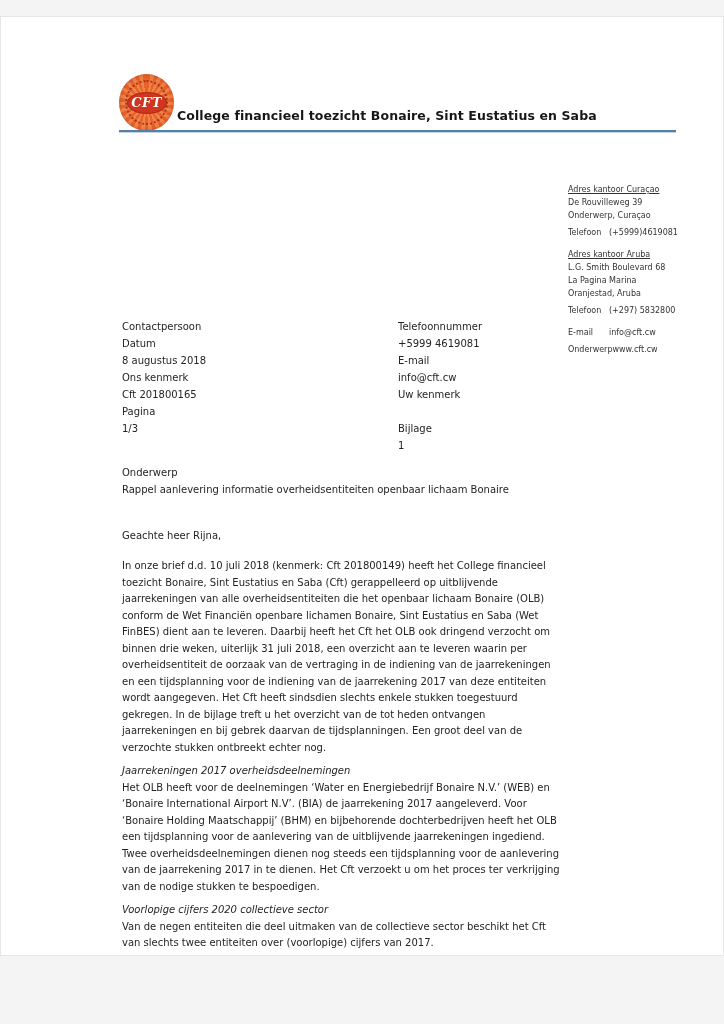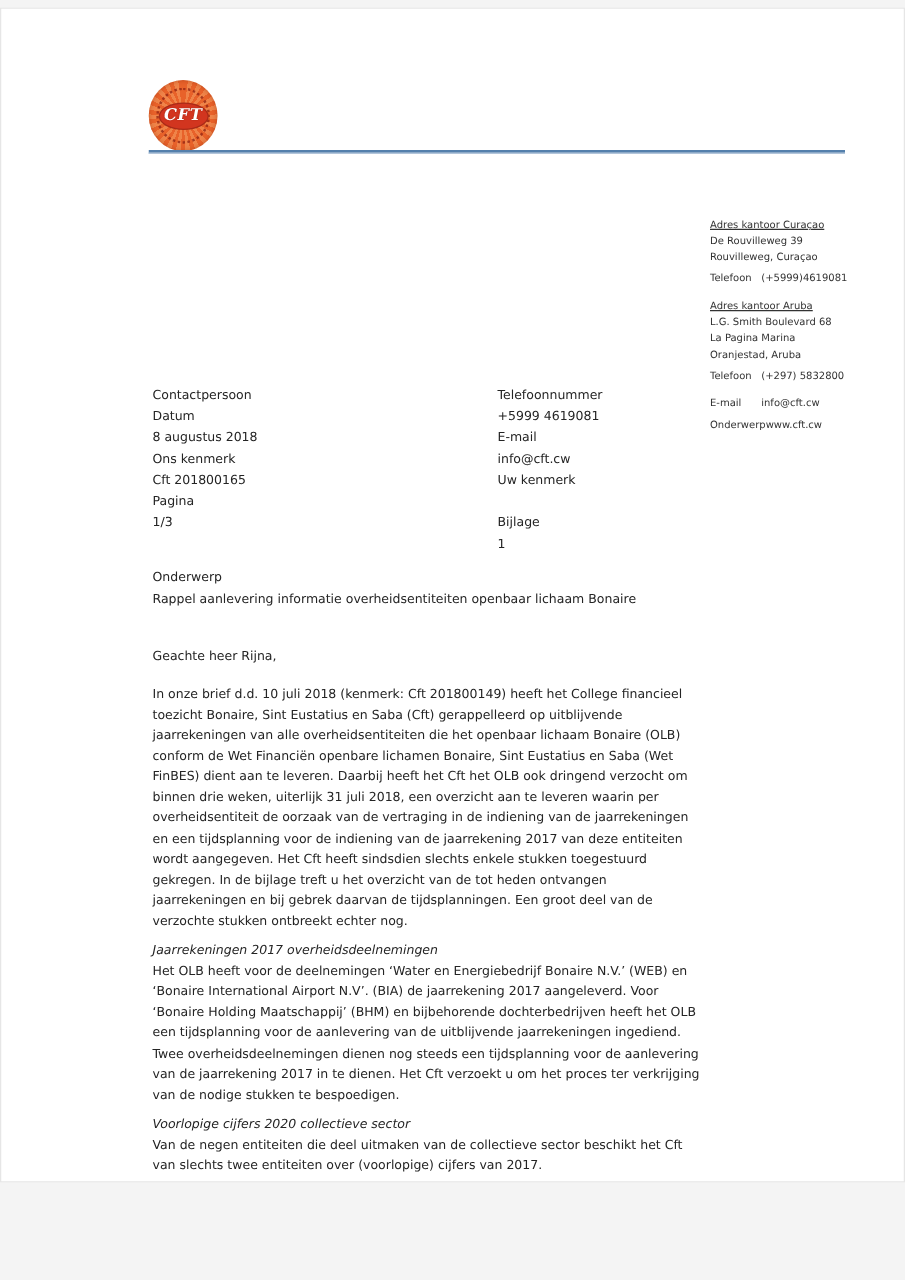--- a/index.html
+++ b/index.html
@@ -1,19 +1,19 @@
 <!DOCTYPE html>
 <html><head>
 <meta charset="utf-8">
 <style>
   html,body { margin:0; padding:0; background:#f4f4f4; }
   .page {
     position:relative;
     width:724px; height:940px;
-    margin:6px auto;
+    margin:16px auto;
     background:#ffffff;
     border:1px solid #e6e6e6;
     box-sizing:border-box;
     font-family:"DejaVu Sans","Liberation Sans",sans-serif;
     color:#222222;
     overflow:hidden;
   }
 
   
   .logo { position:absolute; left:118px; top:57px; width:55px; height:57px; }
@@ -91,20 +91,21 @@
 
 <div class="page">
 
   <div class="logo">
     <div class="logo-sun"></div>
     <div class="logo-ringtext"></div>
     <div class="logo-badge">
       <span>CFT</span>
     </div>
   </div>
+  <h1 class="page-title">College financieel toezicht Bonaire, Sint Eustatius en Saba</h1>
   <div class="header-rule"></div>
 
 
   <div class="meta-col left txt">
     <div>Contactpersoon</div>
     <div>Datum</div>
     <div>8 augustus 2018</div>
     <div>Ons kenmerk</div>
     <div>Cft 201800165</div>
     <div>Pagina</div>
@@ -135,21 +136,21 @@
     <p>Het OLB heeft voor de deelnemingen ‘Water en Energiebedrijf Bonaire N.V.’ (WEB) en ‘Bonaire International Airport N.V’. (BIA) de jaarrekening 2017 aangeleverd. Voor ‘Bonaire Holding Maatschappij’ (BHM) en bijbehorende dochterbedrijven heeft het OLB een tijdsplanning voor de aanlevering van de uitblijvende jaarrekeningen ingediend. Twee overheidsdeelnemingen dienen nog steeds een tijdsplanning voor de aanlevering van de jaarrekening 2017 in te dienen. Het Cft verzoekt u om het proces ter verkrijging van de nodige stukken te bespoedigen.</p>
     <h3 class="sec">Voorlopige cijfers 2020 collectieve sector</h3>
     <p>Van de negen entiteiten die deel uitmaken van de collectieve sector beschikt het Cft van slechts twee entiteiten over (voorlopige) cijfers van 2017.</p>
   </div>
 
   <aside class="sidebar">
 
     <section class="office">
       <div class="office-heading">Adres kantoor Curaçao</div>
       <div>De Rouvilleweg 39</div>
-      <div>Rouvilleweg, Curaçao</div>
+      <div>Onderwerp, Curaçao</div>
       <div class="office-phone">
         <span class="c-label">Telefoon</span><span>(+5999)4619081</span>
       </div>
     </section>
 
 
     <section class="office">
       <div class="office-heading">Adres kantoor Aruba</div>
       <div>L.G. Smith Boulevard 68</div>
       <div>La Pagina Marina</div>

